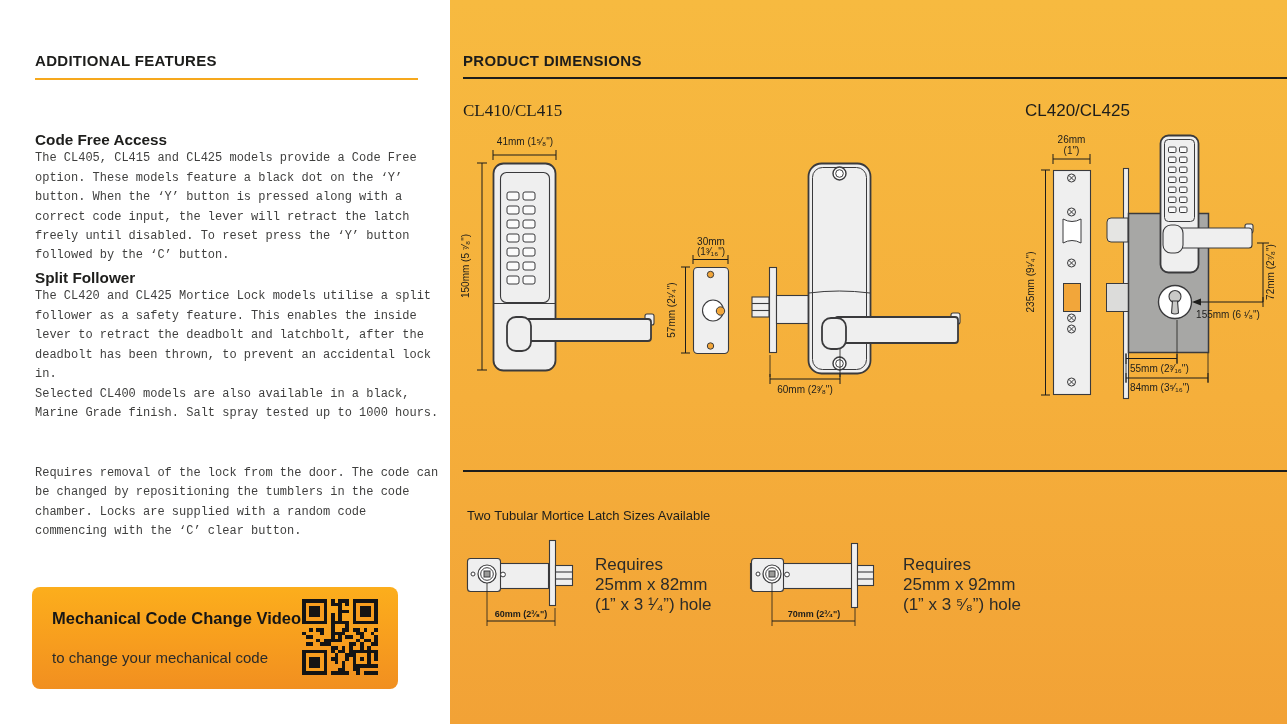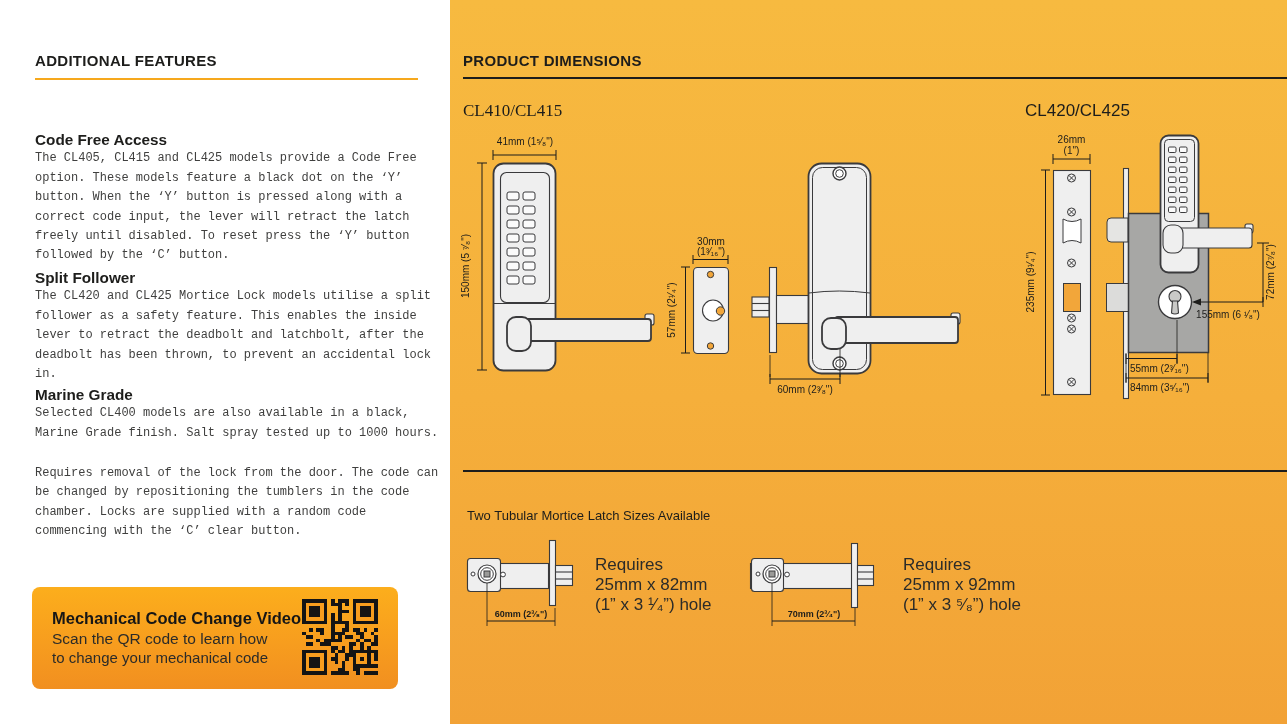--- a/index.html
+++ b/index.html
@@ -62,30 +62,28 @@
 
     <div class="feature f1">
       <h2>Code Free Access</h2>
       <p>The CL405, CL415 and CL425 models provide a Code Free option. These models feature a black dot on the ‘Y’ button. When the ‘Y’ button is pressed along with a correct code input, the lever will retract the latch freely until disabled. To reset press the ‘Y’ button followed by the ‘C’ button.</p>
     </div>
     <div class="feature f2">
       <h2>Split Follower</h2>
       <p>The CL420 and CL425 Mortice Lock models utilise a split follower as a safety feature. This enables the inside lever to retract the deadbolt and latchbolt, after the deadbolt has been thrown, to prevent an accidental lock in.</p>
     </div>
     <div class="feature f3">
-      <h2>Marine Grade</h2>
       <p>Selected CL400 models are also available in a black, Marine Grade finish. Salt spray tested up to 1000 hours.</p>
     </div>
     <div class="feature f4">
       <p>Requires removal of the lock from the door. The code can be changed by repositioning the tumblers in the code chamber. Locks are supplied with a random code commencing with the ‘C’ clear button.</p>
     </div>
 
     <div class="video-card">
       <div class="card-title">Mechanical Code Change Video</div>
-      <div class="card-line1">Scan the QR code to learn how</div>
       <div class="card-line2">to change your mechanical code</div>
       <svg class="qr" id="qr" viewBox="0 0 21 21" shape-rendering="crispEdges">
           <rect x="8" y="0" width="1" height="1" fill="#141414"></rect>
           <rect x="10" y="0" width="1" height="1" fill="#141414"></rect>
           <rect x="11" y="0" width="1" height="1" fill="#141414"></rect>
           <rect x="12" y="0" width="1" height="1" fill="#141414"></rect>
           <rect x="8" y="1" width="1" height="1" fill="#141414"></rect>
           <rect x="9" y="1" width="1" height="1" fill="#141414"></rect>
           <rect x="10" y="1" width="1" height="1" fill="#141414"></rect>
           <rect x="12" y="1" width="1" height="1" fill="#141414"></rect>

